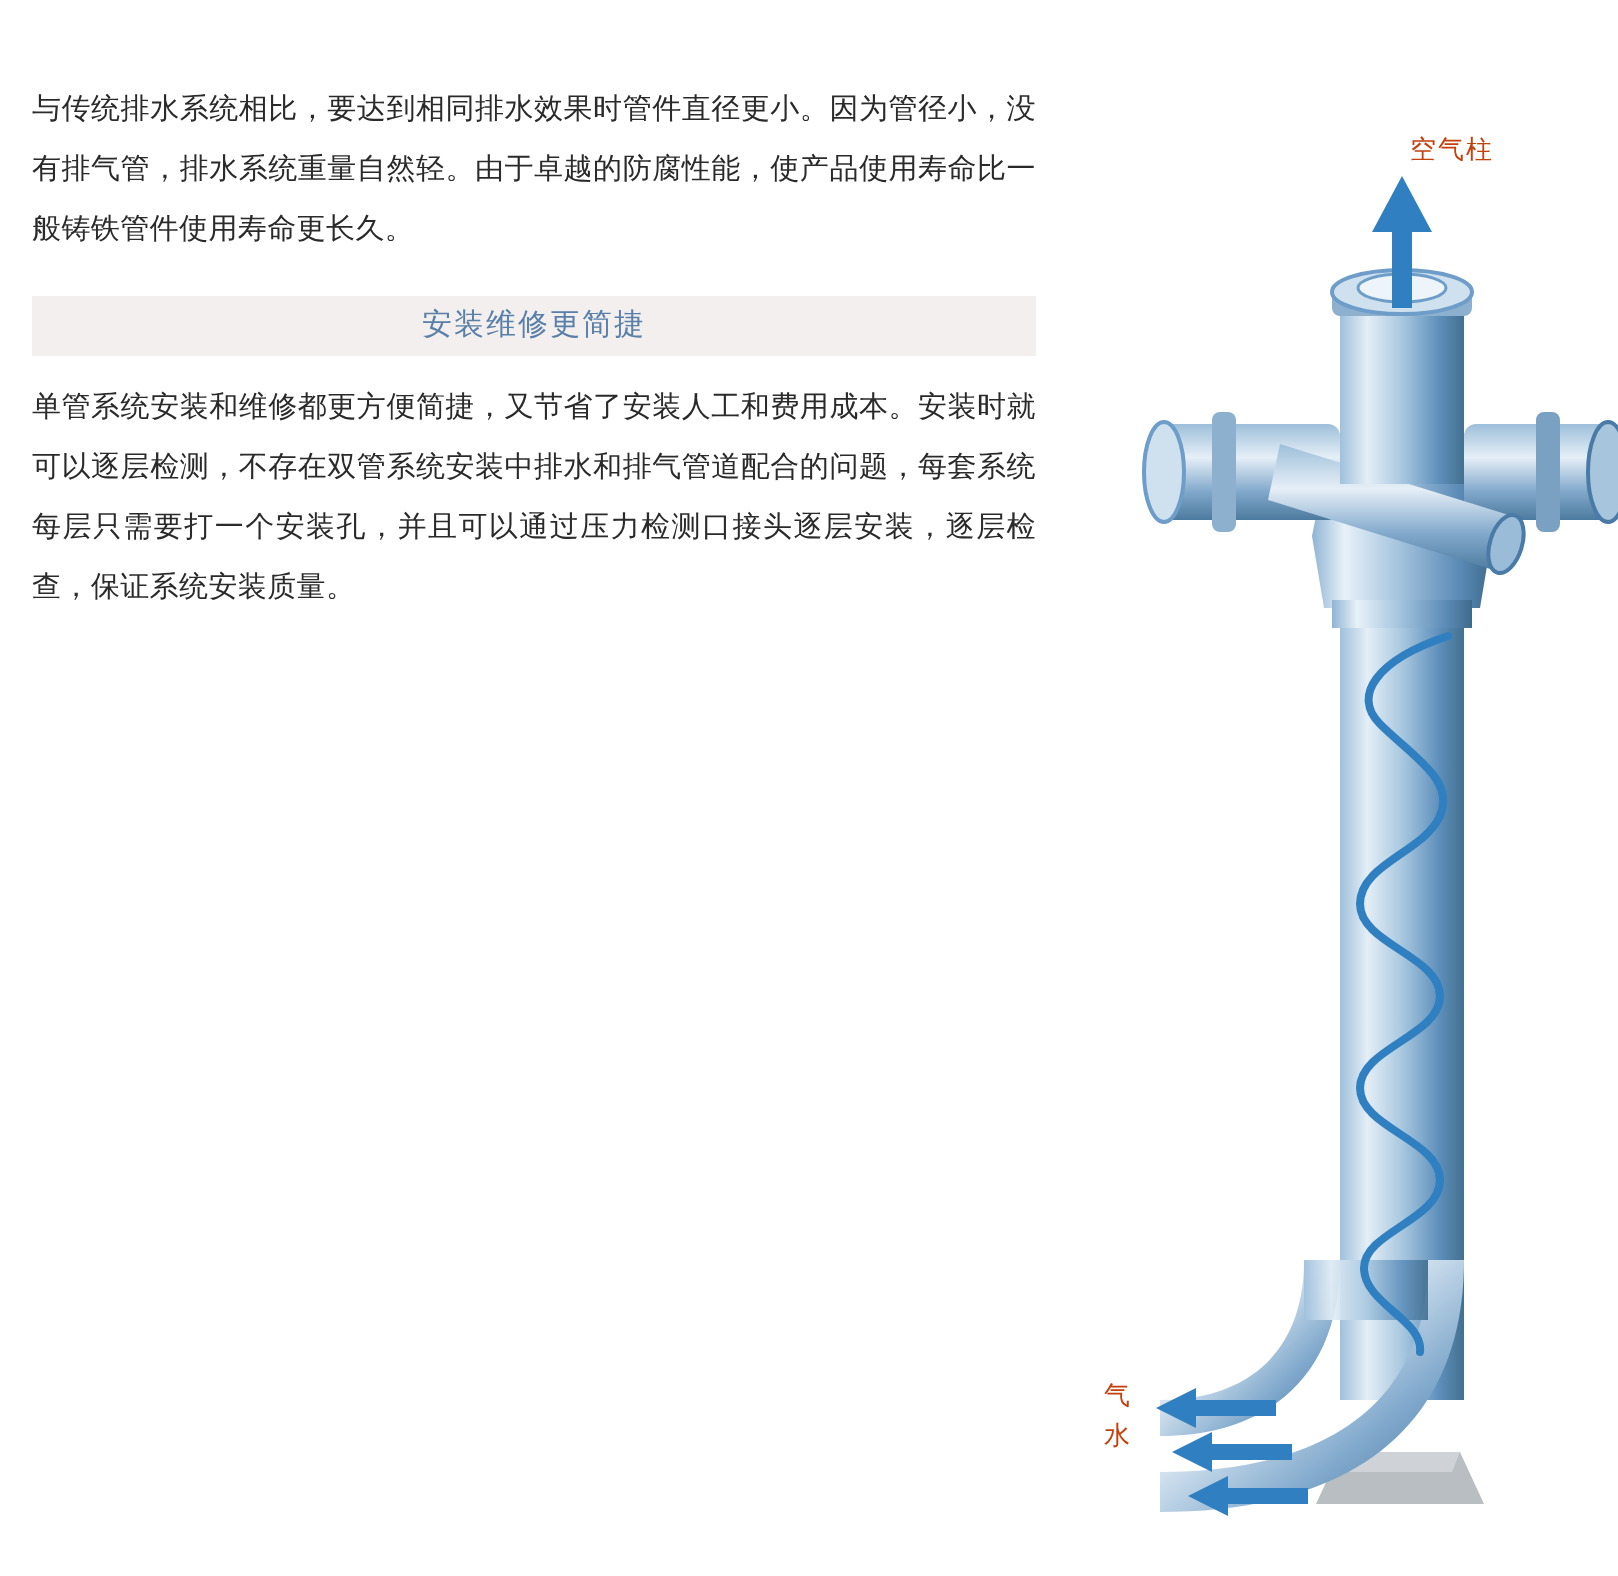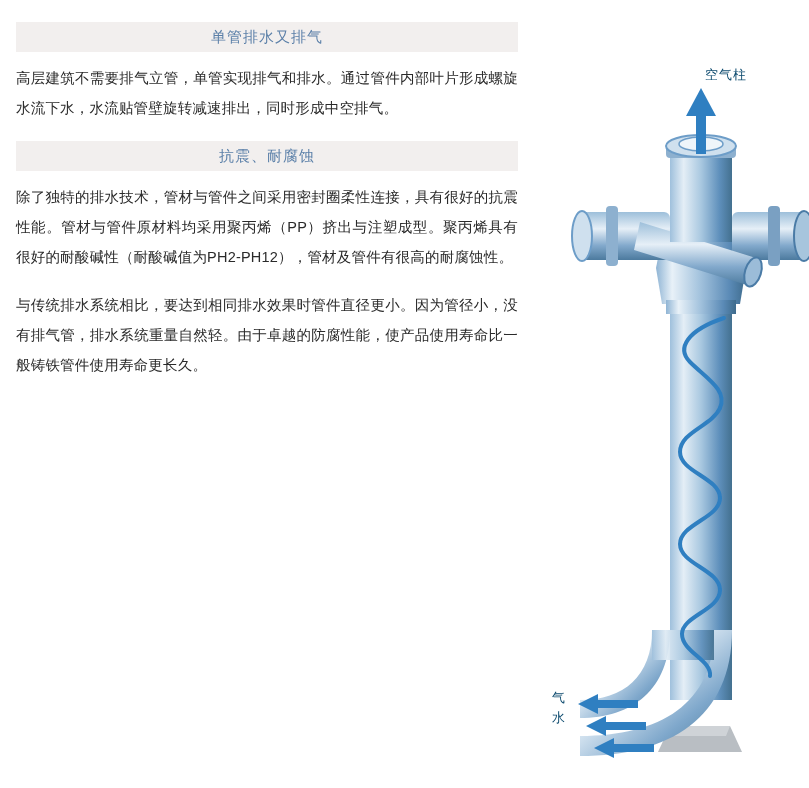--- a/index.html
+++ b/index.html
@@ -52,21 +52,21 @@
   
   .illus {
     position: absolute;
     left: 520px;
     top: 0;
     width: 289px;
     height: 788px;
   }
   .label {
     position: absolute;
-    color: #0c4a6e;
+    color: #c2410c;
     font-size: 13px;
     letter-spacing: 1px;
     white-space: nowrap;
   }
   .label-air {
     left: 185px;
     top: 66px;
   }
   .label-gas-water {
     left: 32px;
@@ -78,43 +78,37 @@
     display: block;
   }
 </style>
 </head>
 <body>
 
 <div class="page">
 
   <div class="content-col">
 
-    <div class="section">
-      <div class="section-header">单管排水又排气</div>
-      <div class="section-body">
-        <p>高层建筑不需要排气立管，单管实现排气和排水。通过管件内部叶片形成螺旋水流下水，水流贴管壁旋转减速排出，同时形成中空排气。</p>
-      </div>
-    </div>
 
     <div class="section">
     </div>
 
-    <div class="section">
-      <div class="section-header">抗震、耐腐蚀</div>
-      <div class="section-body">
-        <p>除了独特的排水技术，管材与管件之间采用密封圈柔性连接，具有很好的抗震性能。管材与管件原材料均采用聚丙烯（PP）挤出与注塑成型。聚丙烯具有很好的耐酸碱性（耐酸碱值为PH2-PH12），管材及管件有很高的耐腐蚀性。</p>
-      </div>
-    </div>
 
     <div class="section">
       <div class="section-body">
         <p>与传统排水系统相比，要达到相同排水效果时管件直径更小。因为管径小，没有排气管，排水系统重量自然轻。由于卓越的防腐性能，使产品使用寿命比一般铸铁管件使用寿命更长久。</p>
       </div>
     </div>
 
+    <div class="section">
+      <div class="section-header">安装维修更简捷</div>
+      <div class="section-body">
+        <p>单管系统安装和维修都更方便简捷，又节省了安装人工和费用成本。安装时就可以逐层检测，不存在双管系统安装中排水和排气管道配合的问题，每套系统每层只需要打一个安装孔，并且可以通过压力检测口接头逐层安装，逐层检查，保证系统安装质量。</p>
+      </div>
+    </div>
 
   </div>
 
   <div class="illus">
     <svg width="289" height="788" viewBox="0 0 289 788">
       <defs>
         <linearGradient id="pipeGrad" x1="0" y1="0" x2="1" y2="0">
           <stop offset="0%" stop-color="#9fc0dc"></stop>
           <stop offset="22%" stop-color="#e4eef6"></stop>
           <stop offset="50%" stop-color="#a9c8e0"></stop>

